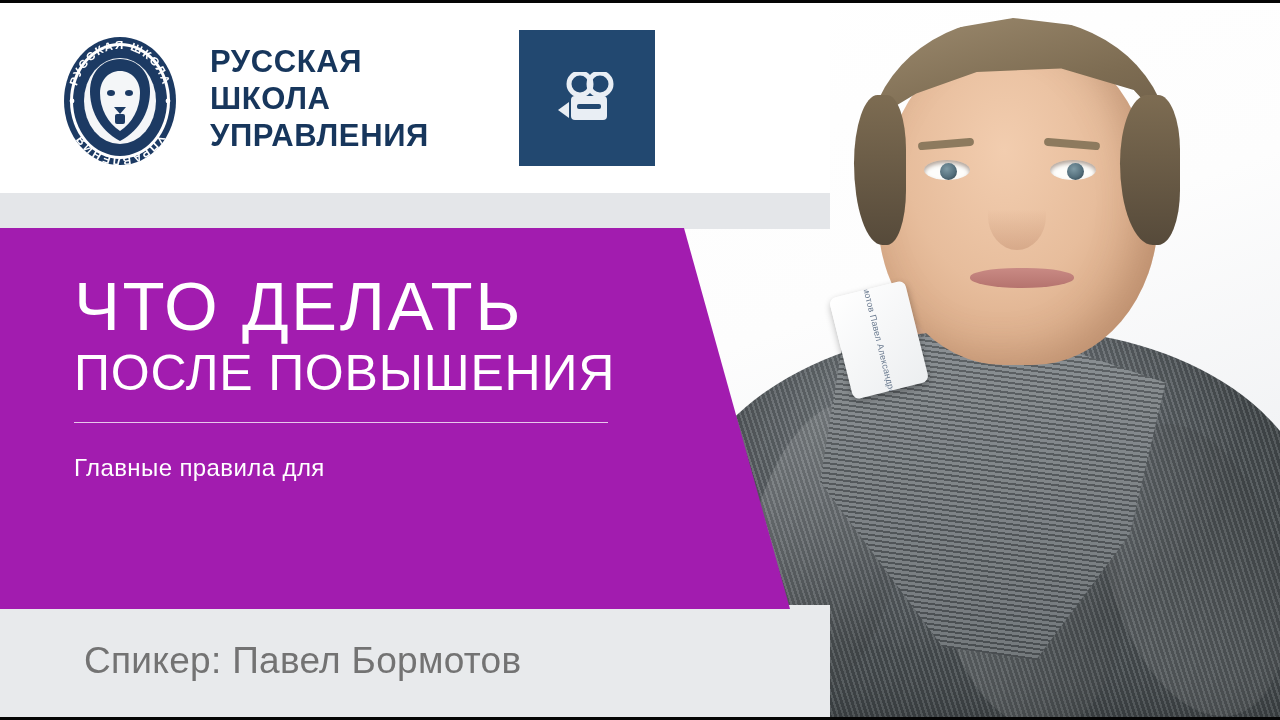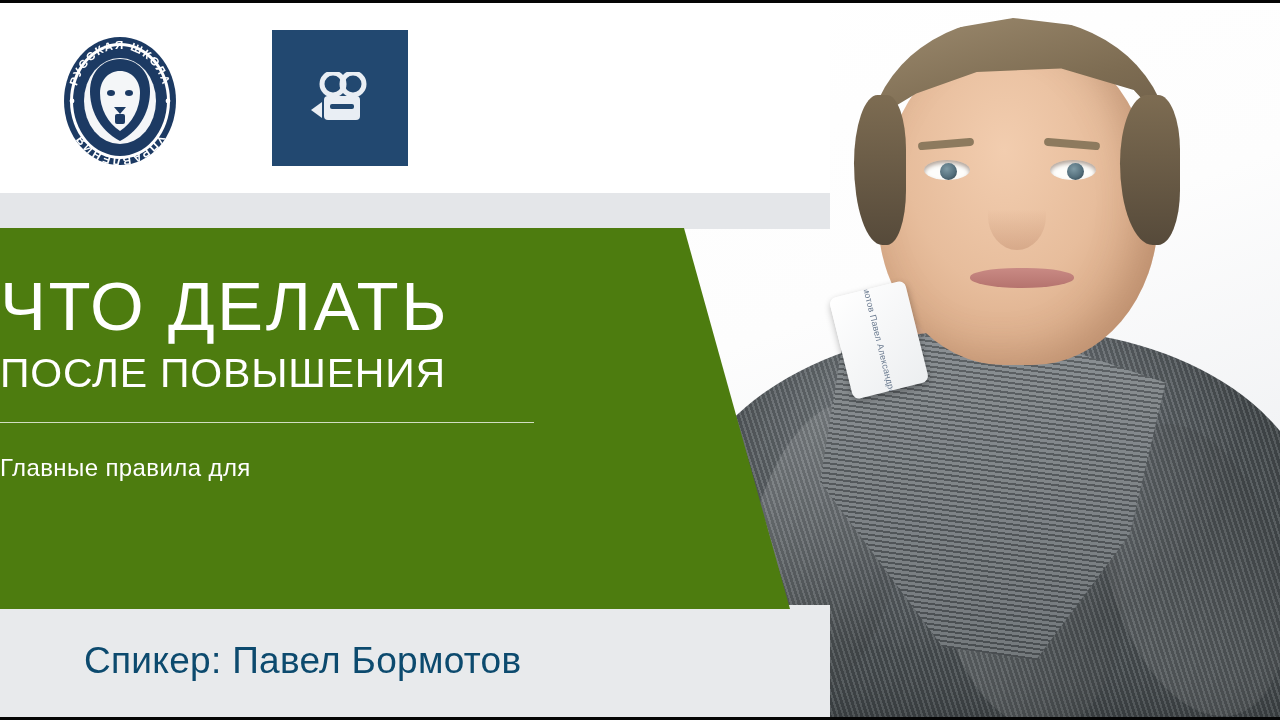--- a/index.html
+++ b/index.html
@@ -198,37 +198,38 @@
   }
   .grey-bottom{
     position:absolute; left:0; bottom:3px; width:830px; height:112px;
     background:#e8eaec; z-index:18;
   }
 
   
   .blue-panel{
     position:absolute;
     left:0; top:228px; width:790px; height:381px;
-    background:#4d7c0f;
+    background:#a21caf;
     clip-path:polygon(0 0, 684px 0, 790px 381px, 0 381px);
     z-index:22;
+    padding-left:74px;
   }
   .title-main{
     margin-top:42px;
     color:#ffffff;
     font-size:69px;
     line-height:74px;
     font-weight:300;
     letter-spacing:2.5px;
     white-space:nowrap;
   }
   .title-sub{
     margin-top:6px;
     color:#ffffff;
-    font-size:41px;
+    font-size:50px;
     line-height:46px;
     font-weight:300;
     letter-spacing:.8px;
     white-space:nowrap;
   }
   .divider{
     margin-top:26px;
     width:534px; height:1px;
     background:rgba(255,255,255,.75);
   }
@@ -240,21 +241,21 @@
     font-weight:300;
     letter-spacing:.4px;
   }
   .tagline span{ display:block; white-space:nowrap; }
   .tagline .l2{ margin-left:18px; }
 
   
   .speaker{
     position:absolute;
     left:84px; bottom:38px;
-    color:#0c4a6e;
+    color:#737373;
     font-size:37px;
     line-height:42px;
     font-weight:400;
     letter-spacing:.3px;
     white-space:nowrap;
     z-index:30;
     margin-top:13px;
   }
 </style>
 </head>
@@ -324,20 +325,25 @@
             <textPath href="#arcTop" startOffset="50%" text-anchor="middle">РУССКАЯ ШКОЛА</textPath>
           </text>
           <text fill="#ffffff" font-family="Liberation Sans, sans-serif" font-size="11.5" font-weight="bold" letter-spacing="1.6">
             <textPath href="#arcBot" startOffset="50%" text-anchor="middle">УПРАВЛЕНИЯ</textPath>
           </text>
           <circle cx="14" cy="76" r="2.4" fill="#ffffff"></circle>
           <circle cx="110" cy="76" r="2.4" fill="#ffffff"></circle>
         </svg>
       </div>
 
+      <div class="brand-name">
+        <span>РУССКАЯ</span>
+        <span>ШКОЛА</span>
+        <span>УПРАВЛЕНИЯ</span>
+      </div>
 
       <div class="video-tile">
         <span>
           <svg width="64" height="52" viewBox="0 0 64 52" xmlns="http://www.w3.org/2000/svg" aria-hidden="true">
             <circle cx="25" cy="12" r="11" fill="none" stroke="#e9eef4" stroke-width="5"></circle>
             <circle cx="45" cy="12" r="11" fill="none" stroke="#e9eef4" stroke-width="5"></circle>
             <rect x="16" y="24" width="36" height="24" rx="4" fill="#e9eef4"></rect>
             <rect x="22" y="32" width="24" height="5" rx="2" fill="#224870"></rect>
             <path d="M14 30 L14 46 L3 38 Z" fill="#e9eef4"></path>
           </svg>

